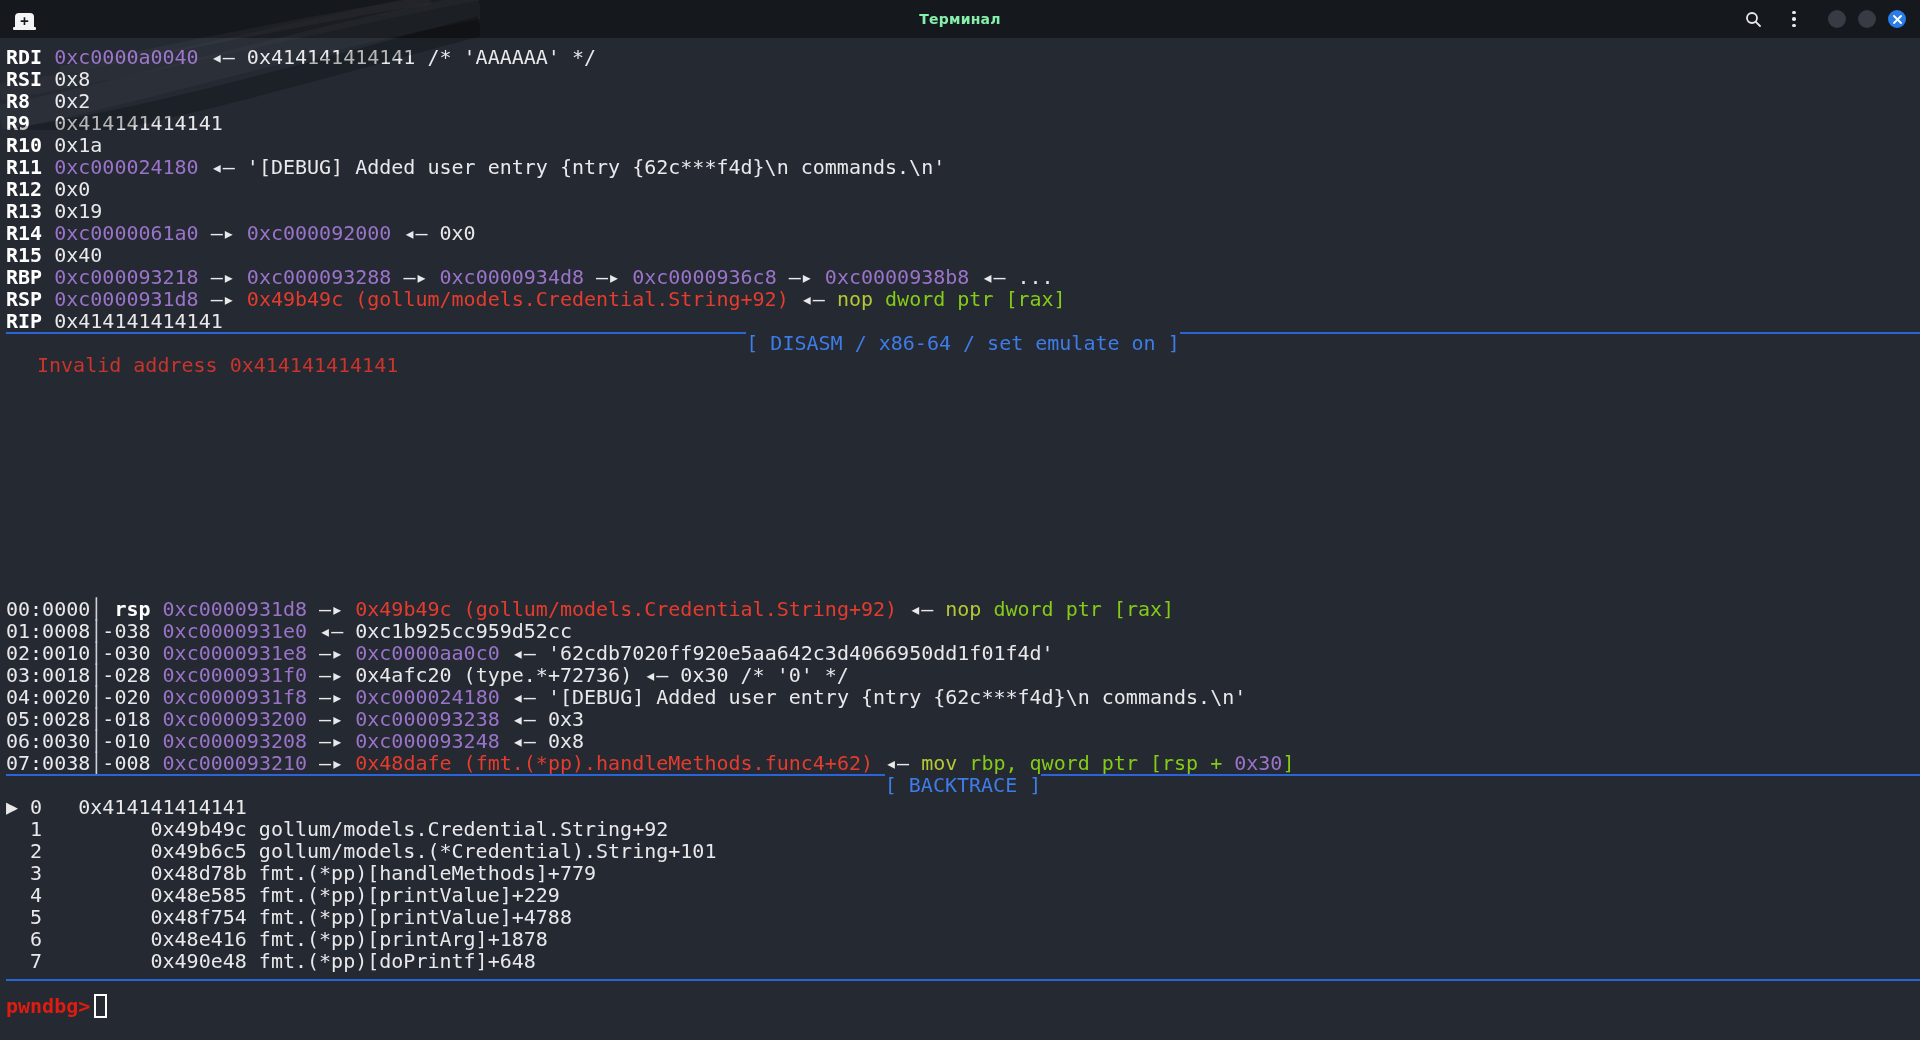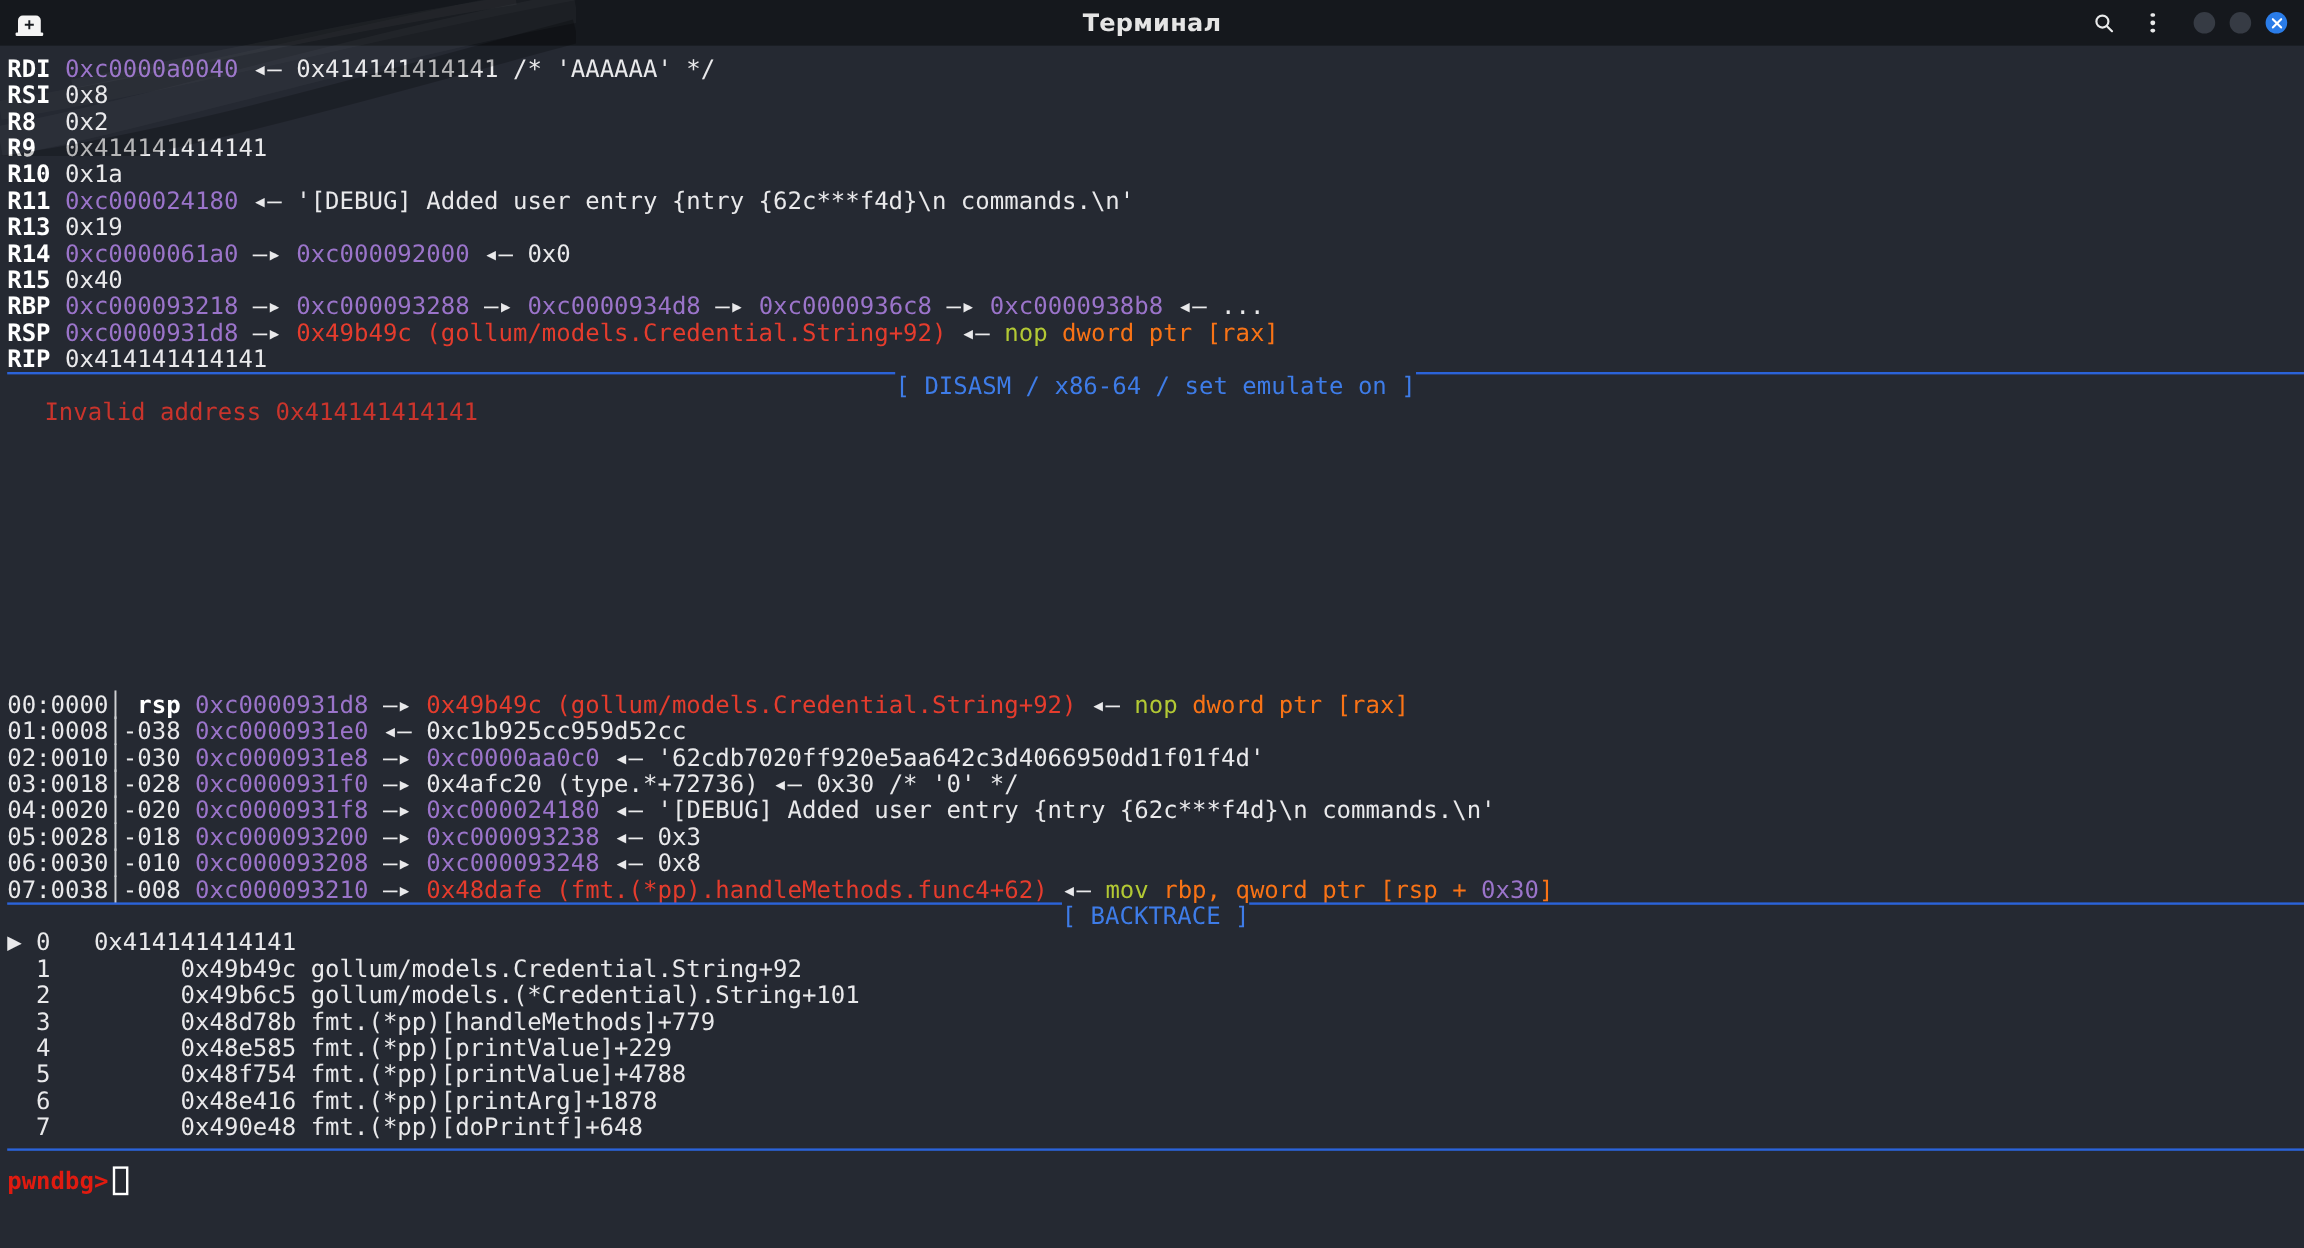--- a/index.html
+++ b/index.html
@@ -6,22 +6,22 @@
   html,body { width:1920px; height:1040px; overflow:hidden; background:#252932; }
   body { font-family:"DejaVu Sans Mono","DejaVu Sans",monospace; }
 
   
   .titlebar {
     position:relative; height:38px; background:#15181d;
     display:flex; align-items:center; justify-content:center;
     overflow:visible; z-index:5;
   }
   .title {
-    color:#e5e5e5; font-family:"DejaVu Sans","Liberation Sans",sans-serif;
-    font-size:20px; font-weight:700; letter-spacing:.2px;
+    color:#86efac; font-family:"DejaVu Sans","Liberation Sans",sans-serif;
+    font-size:14px; font-weight:700; letter-spacing:.2px;
   }
   .dragon-svg { position:absolute; left:0; top:0; pointer-events:none; z-index:1; }
   .newtab {
     position:absolute; left:15px; top:13px; width:19px; height:16px;
     background:#f4f4f4; border-radius:4px 4px 2px 2px; z-index:6;
     display:flex; align-items:center; justify-content:center; cursor:pointer;
   }
   .newtab::after { content:""; position:absolute; left:-2px; right:-2px; bottom:-1px; height:3px; background:#f4f4f4; border-radius:1px;}
   .newtab .plus { color:#171a1f; font-size:14px; font-weight:700; line-height:1; z-index:2;}
   .tb-right { position:absolute; right:0; top:0; height:38px; display:flex; align-items:center; z-index:6; }
@@ -39,21 +39,21 @@
   .term {
     position:relative; height:1002px; padding:8px 0 0 6px;
     font-size:20px; line-height:22px; color:#e9e9eb; z-index:2;
   }
   .tline { height:22px; white-space:pre; }
   .c-white   { color:#e9e9eb; }
   .c-regname { color:#ffffff; font-weight:700; }
   .c-purple  { color:#9b74ca; }
   .c-red     { color:#e53c2d; }
   .c-olive   { color:#b3c934;margin-top:32px; }
-  .c-cyan    { color:#f97316; }
+  .c-cyan    { color:#84cc16; }
   .c-bar     { color:#cfd0d2; }
   .err { color:#c9342c;margin-left:31px; }
 
   .sep { display:flex; height:22px; white-space:pre; }
   .sep::before, .sep::after { content:""; flex:1 1 auto; height:2px; background:#2b63d9; }
   .sep .lbl { color:#3e7ce8; padding:0; }
   .spacer { height:222px; }
   .hline { height:2px; background:#2b63d9; margin-top:7px; }
 
   .prompt { display:flex; align-items:center; margin-top:12px; height:26px; }
@@ -100,20 +100,21 @@
 </header>
 
 <main class="term">
   <section id="registers">
       <div class="tline"><span class="c-regname">RDI </span><span class="c-purple">0xc0000a0040</span><span class="c-white"> ◂— 0x414141414141 /* 'AAAAAA' */</span></div>
       <div class="tline"><span class="c-regname">RSI </span><span class="c-white">0x8</span></div>
       <div class="tline"><span class="c-regname">R8  </span><span class="c-white">0x2</span></div>
       <div class="tline"><span class="c-regname">R9  </span><span class="c-white">0x414141414141</span></div>
       <div class="tline"><span class="c-regname">R10 </span><span class="c-white">0x1a</span></div>
       <div class="tline"><span class="c-regname">R11 </span><span class="c-purple">0xc000024180</span><span class="c-white"> ◂— '[DEBUG] Added user entry {ntry {62c***f4d}\n commands.\n'</span></div>
+      <div class="tline"><span class="c-regname">R12 </span><span class="c-white">0x0</span></div>
       <div class="tline"><span class="c-regname">R13 </span><span class="c-white">0x19</span></div>
       <div class="tline"><span class="c-regname">R14 </span><span class="c-purple">0xc0000061a0</span><span class="c-white"> —▸ </span><span class="c-purple">0xc000092000</span><span class="c-white"> ◂— 0x0</span></div>
       <div class="tline"><span class="c-regname">R15 </span><span class="c-white">0x40</span></div>
       <div class="tline"><span class="c-regname">RBP </span><span class="c-purple">0xc000093218</span><span class="c-white"> —▸ </span><span class="c-purple">0xc000093288</span><span class="c-white"> —▸ </span><span class="c-purple">0xc0000934d8</span><span class="c-white"> —▸ </span><span class="c-purple">0xc0000936c8</span><span class="c-white"> —▸ </span><span class="c-purple">0xc0000938b8</span><span class="c-white"> ◂— ...</span></div>
       <div class="tline"><span class="c-regname">RSP </span><span class="c-purple">0xc0000931d8</span><span class="c-white"> —▸ </span><span class="c-red">0x49b49c (gollum/models.Credential.String+92)</span><span class="c-white"> ◂— </span><span class="c-olive">nop</span><span class="c-white"> </span><span class="c-cyan">dword ptr [rax]</span></div>
       <div class="tline"><span class="c-regname">RIP </span><span class="c-white">0x414141414141</span></div>
     </section>
 
   <div class="sep">
     <span class="lbl">[ DISASM / x86-64 / set emulate on ]</span>

